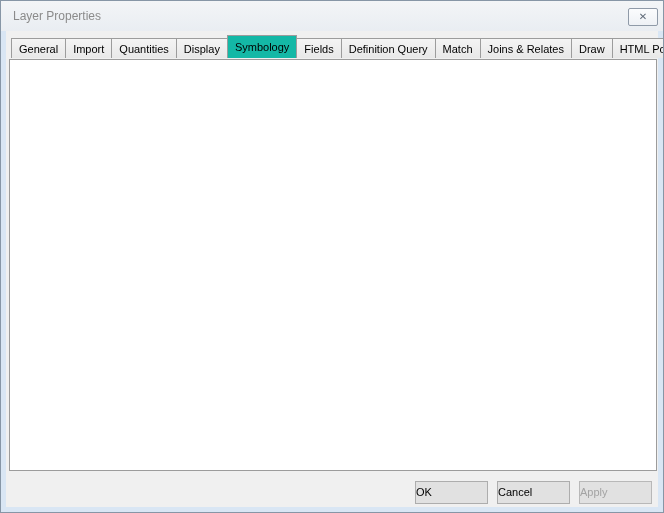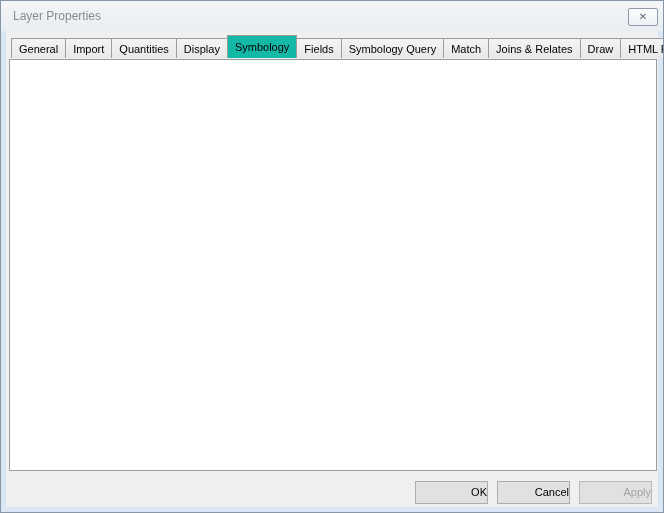--- a/index.html
+++ b/index.html
@@ -27,21 +27,21 @@
   .tree-item.child::after{content:"";position:absolute;left:15px;top:9px;width:9px;border-top:1px dotted #9a9a9a;}
   .tree-item .sel{background:#e4e4e4;padding:0 2px;}
   .hscroll{position:absolute;left:1px;right:1px;bottom:1px;height:14px;background:#f1f1f1;}
   .hscroll .arr{position:absolute;top:0;width:15px;height:14px;text-align:center;line-height:13px;font-weight:bold;color:#5a5a5a;font-size:10px;}
   .hscroll .arr.left{left:0;} .hscroll .arr.right{right:0;}
   .hscroll .thumb{position:absolute;left:18px;top:1px;width:75px;height:12px;background:#cdcdcd;}
   .map-preview{position:absolute;left:14px;top:282px;width:129px;height:87px;border:1px solid #c8c8c8;background:#fff;}
 
   
   .instruction{position:absolute;left:156px;top:62px;width:350px;font-weight:bold;font-size:11.5px;}
-  .btn{background:#e1e1e1;border:1px solid #adadad;text-align:right;font-size:11px;color:#000;cursor:default;padding-left:18px;}
+  .btn{background:#e1e1e1;border:1px solid #adadad;text-align:left;font-size:11px;color:#000;cursor:default;}
   .btn.disabled{color:#a3a3a3;background:#d8d8d8;border-color:#bfbfbf;}
   .import-btn{position:absolute;left:512px;top:64px;width:61px;height:23px;line-height:21px;}
   fieldset{position:absolute;margin:0;padding:0;border:1px solid #dcdcdc;background:#fff;}
   fieldset legend{font-size:11px;margin-left:4px;padding:0 3px;background:#fff;}
   .vf-group{left:153px;top:92px;width:208px;height:42px;}
   .cr-group{left:373px;top:92px;width:205px;height:42px;}
   .combo{position:absolute;background:#fff;border:1px solid #828790;height:24px;line-height:22px;}
   .vf-combo{left:6px;top:5px;width:196px;padding-left:5px;}
   .cr-combo{left:6px;top:5px;width:193px;}
   .combo .chev{position:absolute;right:6px;top:3px;color:#444;font-size:12px;}
@@ -78,21 +78,21 @@
 <div class="window">
 
   <div class="titlebar">
     <span class="title-text">Layer Properties</span>
     <div class="close-btn">✕</div>
   </div>
 
   <div class="client"></div>
 
   <div class="tab-strip">
-    <span class="tab">General</span><span class="tab">Import</span><span class="tab">Quantities</span><span class="tab">Display</span><span class="tab active">Symbology</span><span class="tab">Fields</span><span class="tab">Symbology Query</span><span class="tab">Match</span><span class="tab">Joins &amp; Relates</span><span class="tab">Draw</span><span class="tab">HTML Popup</span>
+    <span class="tab">General</span><span class="tab">Import</span><span class="tab">Quantities</span><span class="tab">Display</span><span class="tab active">Symbology</span><span class="tab">Fields</span><span class="tab">Definition Query</span><span class="tab">Match</span><span class="tab">Joins &amp; Relates</span><span class="tab">Draw</span><span class="tab">HTML Popup</span>
   </div>
 
   <div class="tab-page"></div>
 
   <div class="show-label">Show:</div>
 
   <div class="tree-box">
     <div class="tree-item bold" style="top:3px">Features</div>
     <div class="tree-item bold" style="top:21px">Categories</div>
     <div class="tree-item child cont" style="top:39px"><span class="sel">Unique values</span></div>

